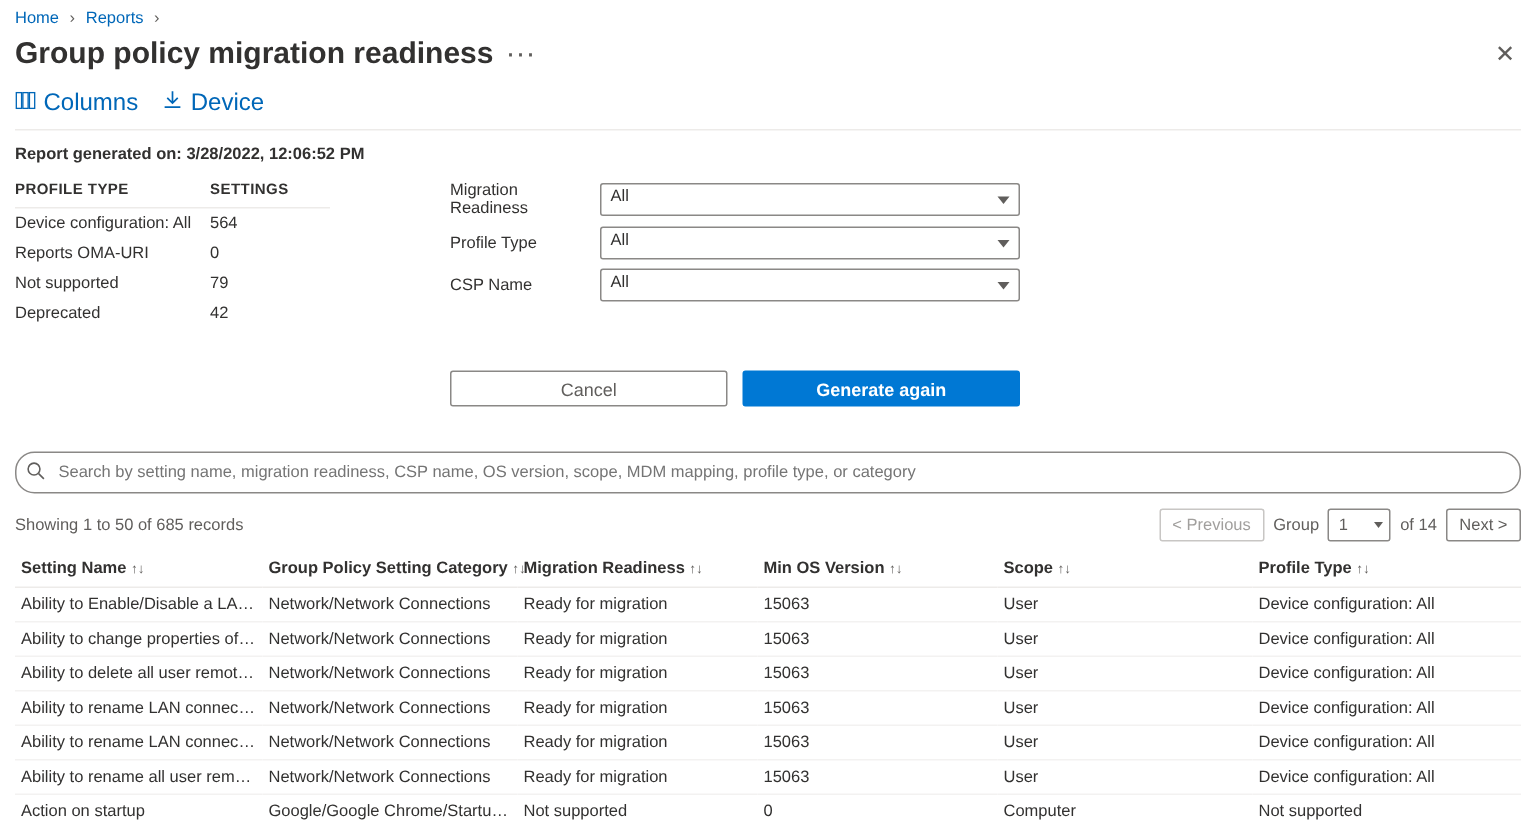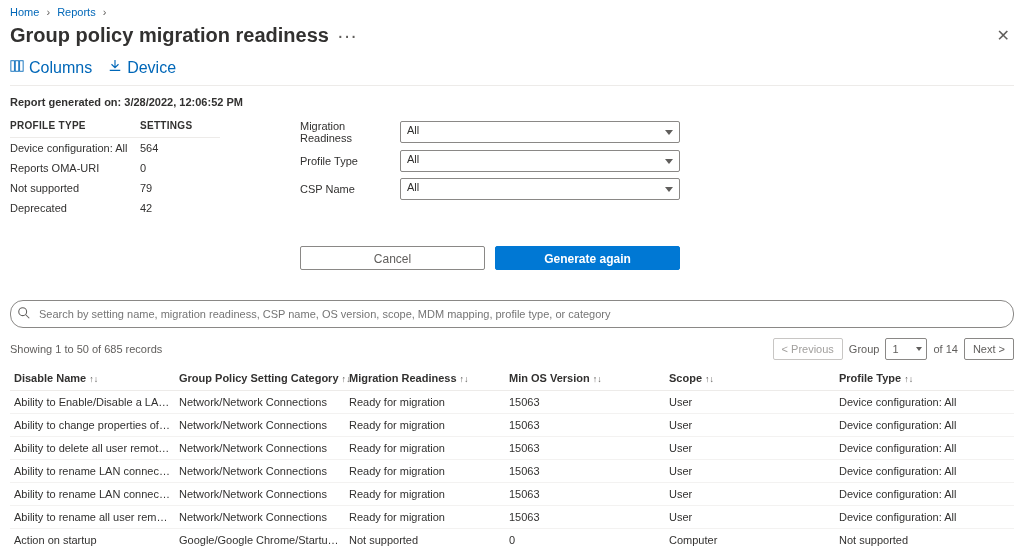--- a/index.html
+++ b/index.html
@@ -184,21 +184,21 @@
   <colgroup>
     <col class="cSetting">
         <col class="cCategory">
         <col class="cReady">
         <col class="cMinOS">
         <col class="cScope">
         <col class="cProfile">
   </colgroup>
   <thead>
     <tr>
-      <th><span>Disable Name</span><span class="sort">↑↓</span></th>
+      <th><span>Setting Name</span><span class="sort">↑↓</span></th>
       <th><span>Group Policy Setting Category</span><span class="sort">↑↓</span></th>
       <th><span>Migration Readiness</span><span class="sort">↑↓</span></th>
       <th><span>Min OS Version</span><span class="sort">↑↓</span></th>
       <th><span>Scope</span><span class="sort">↑↓</span></th>
       <th><span>Profile Type</span><span class="sort">↑↓</span></th>
     </tr>
   </thead>
   <tbody id="table-body">
         <tr>
           <td>Ability to Enable/Disable a LAN connection</td>

